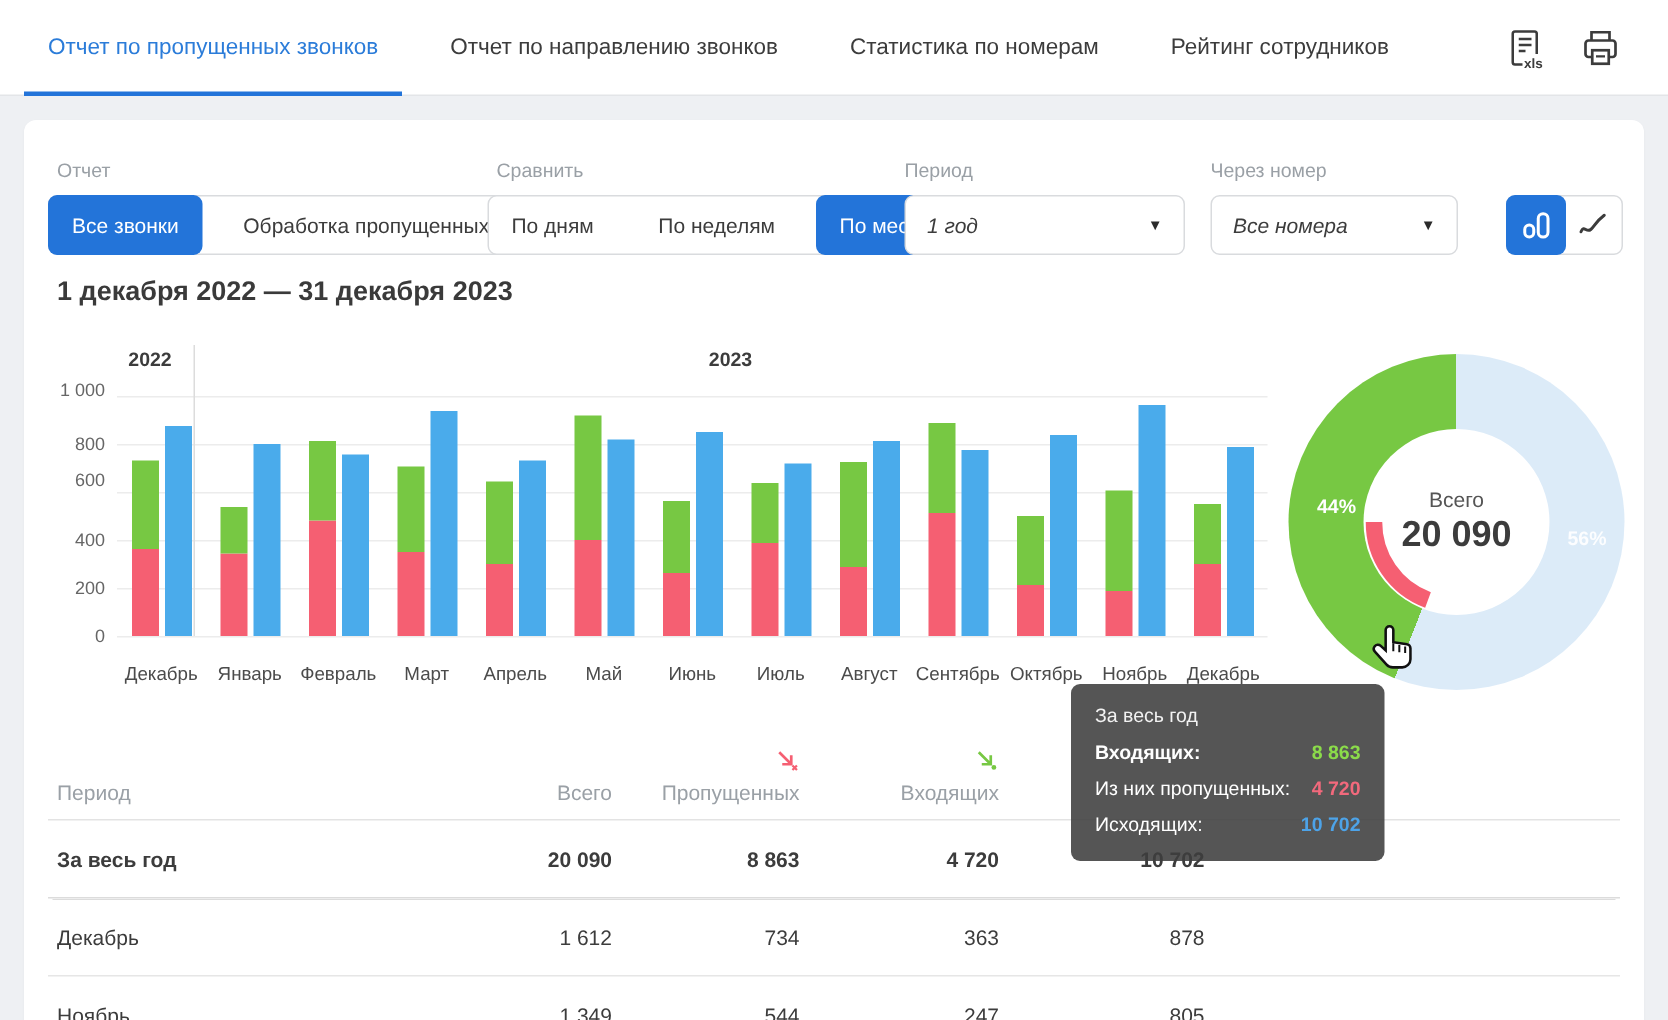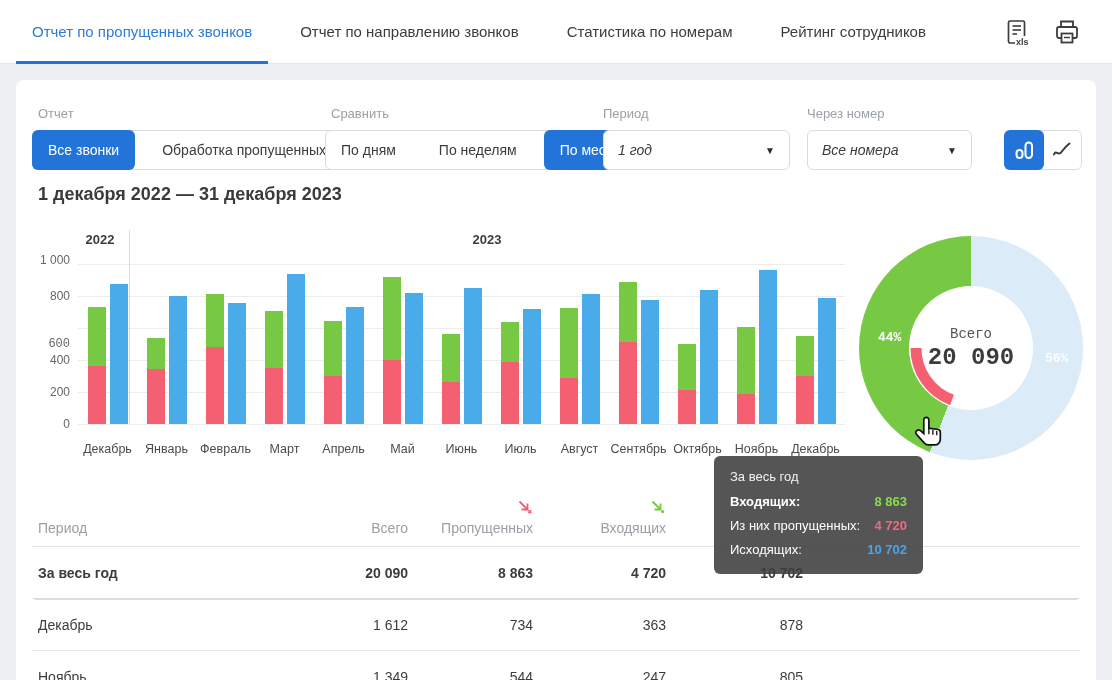--- a/index.html
+++ b/index.html
@@ -175,21 +175,21 @@
       <div class="gridline" style="top: 312px;"></div>
       <div class="gridline" style="top: 280px;"></div>
       <div class="gridline" style="top: 248px;"></div>
       <div class="gridline" style="top: 216px;"></div>
       <div class="gridline" style="top: 184px;"></div>
     </div>
   <div id="ylabels">
       <div class="ylabel-box" style="top: 344px;">0</div>
       <div class="ylabel-box" style="top: 312px;">200</div>
       <div class="ylabel-box" style="top: 280px;">400</div>
-      <div class="ylabel-box" style="top: 264px; font-family: Liberation Mono, monospace;">600</div>
+      <div class="ylabel-box" style="top: 240px;">600</div>
       <div class="ylabel-box" style="top: 216px;">800</div>
       <div class="ylabel-box" style="top: 180px;">1 000</div>
     </div>
   <div class="year-label" style="left:84px; top:152px">2022</div>
   <div class="year-label" style="left:471px; top:152px">2023</div>
   <div class="year-divider" style="left:113px; top:150px; height:194px"></div>
   <div class="plot" id="plot">
       <div class="bar" style="left: 9.5px; height: 117.44px;">
         <div class="segpart" style="bottom: 0px; height: 58.08px; background: rgb(245, 95, 114);"></div>
         <div class="segpart" style="bottom: 58.08px; height: 59.36px; background: rgb(119, 200, 67);"></div>
@@ -265,21 +265,21 @@
       <div>Май</div>
       <div>Июнь</div>
       <div>Июль</div>
       <div>Август</div>
       <div>Сентябрь</div>
       <div>Октябрь</div>
       <div>Ноябрь</div>
       <div>Декабрь</div>
     </div>
 
-  <div class="donut" id="donut" style="background: conic-gradient(rgb(220, 235, 248) 0deg, rgb(220, 235, 248) 56%, rgb(119, 200, 67) 56%, rgb(119, 200, 67) 100%); font-family: Liberation Mono, monospace;">
+  <div class="donut" id="donut" style="background: conic-gradient(rgb(220, 235, 248) 0deg, rgb(220, 235, 248) 56%, rgb(119, 200, 67) 56%, rgb(119, 200, 67) 100%);">
     <div class="pct" style="left:19px; top:94px">44%</div>
     <div class="pct" style="left:186px; top:115px; color:rgba(255,255,255,.9)">56%</div>
     <div class="hole">
       <div class="t1">Всего</div>
       <div class="t2">20 090</div>
     </div>
   </div>
   <svg width="1080" height="640" style="position:absolute; left:0; top:0; pointer-events:none">
     <path d="M900 268 A55 55 0 0 0 936 320" fill="none" stroke="#f55f72" stroke-width="11"></path>
   </svg>

